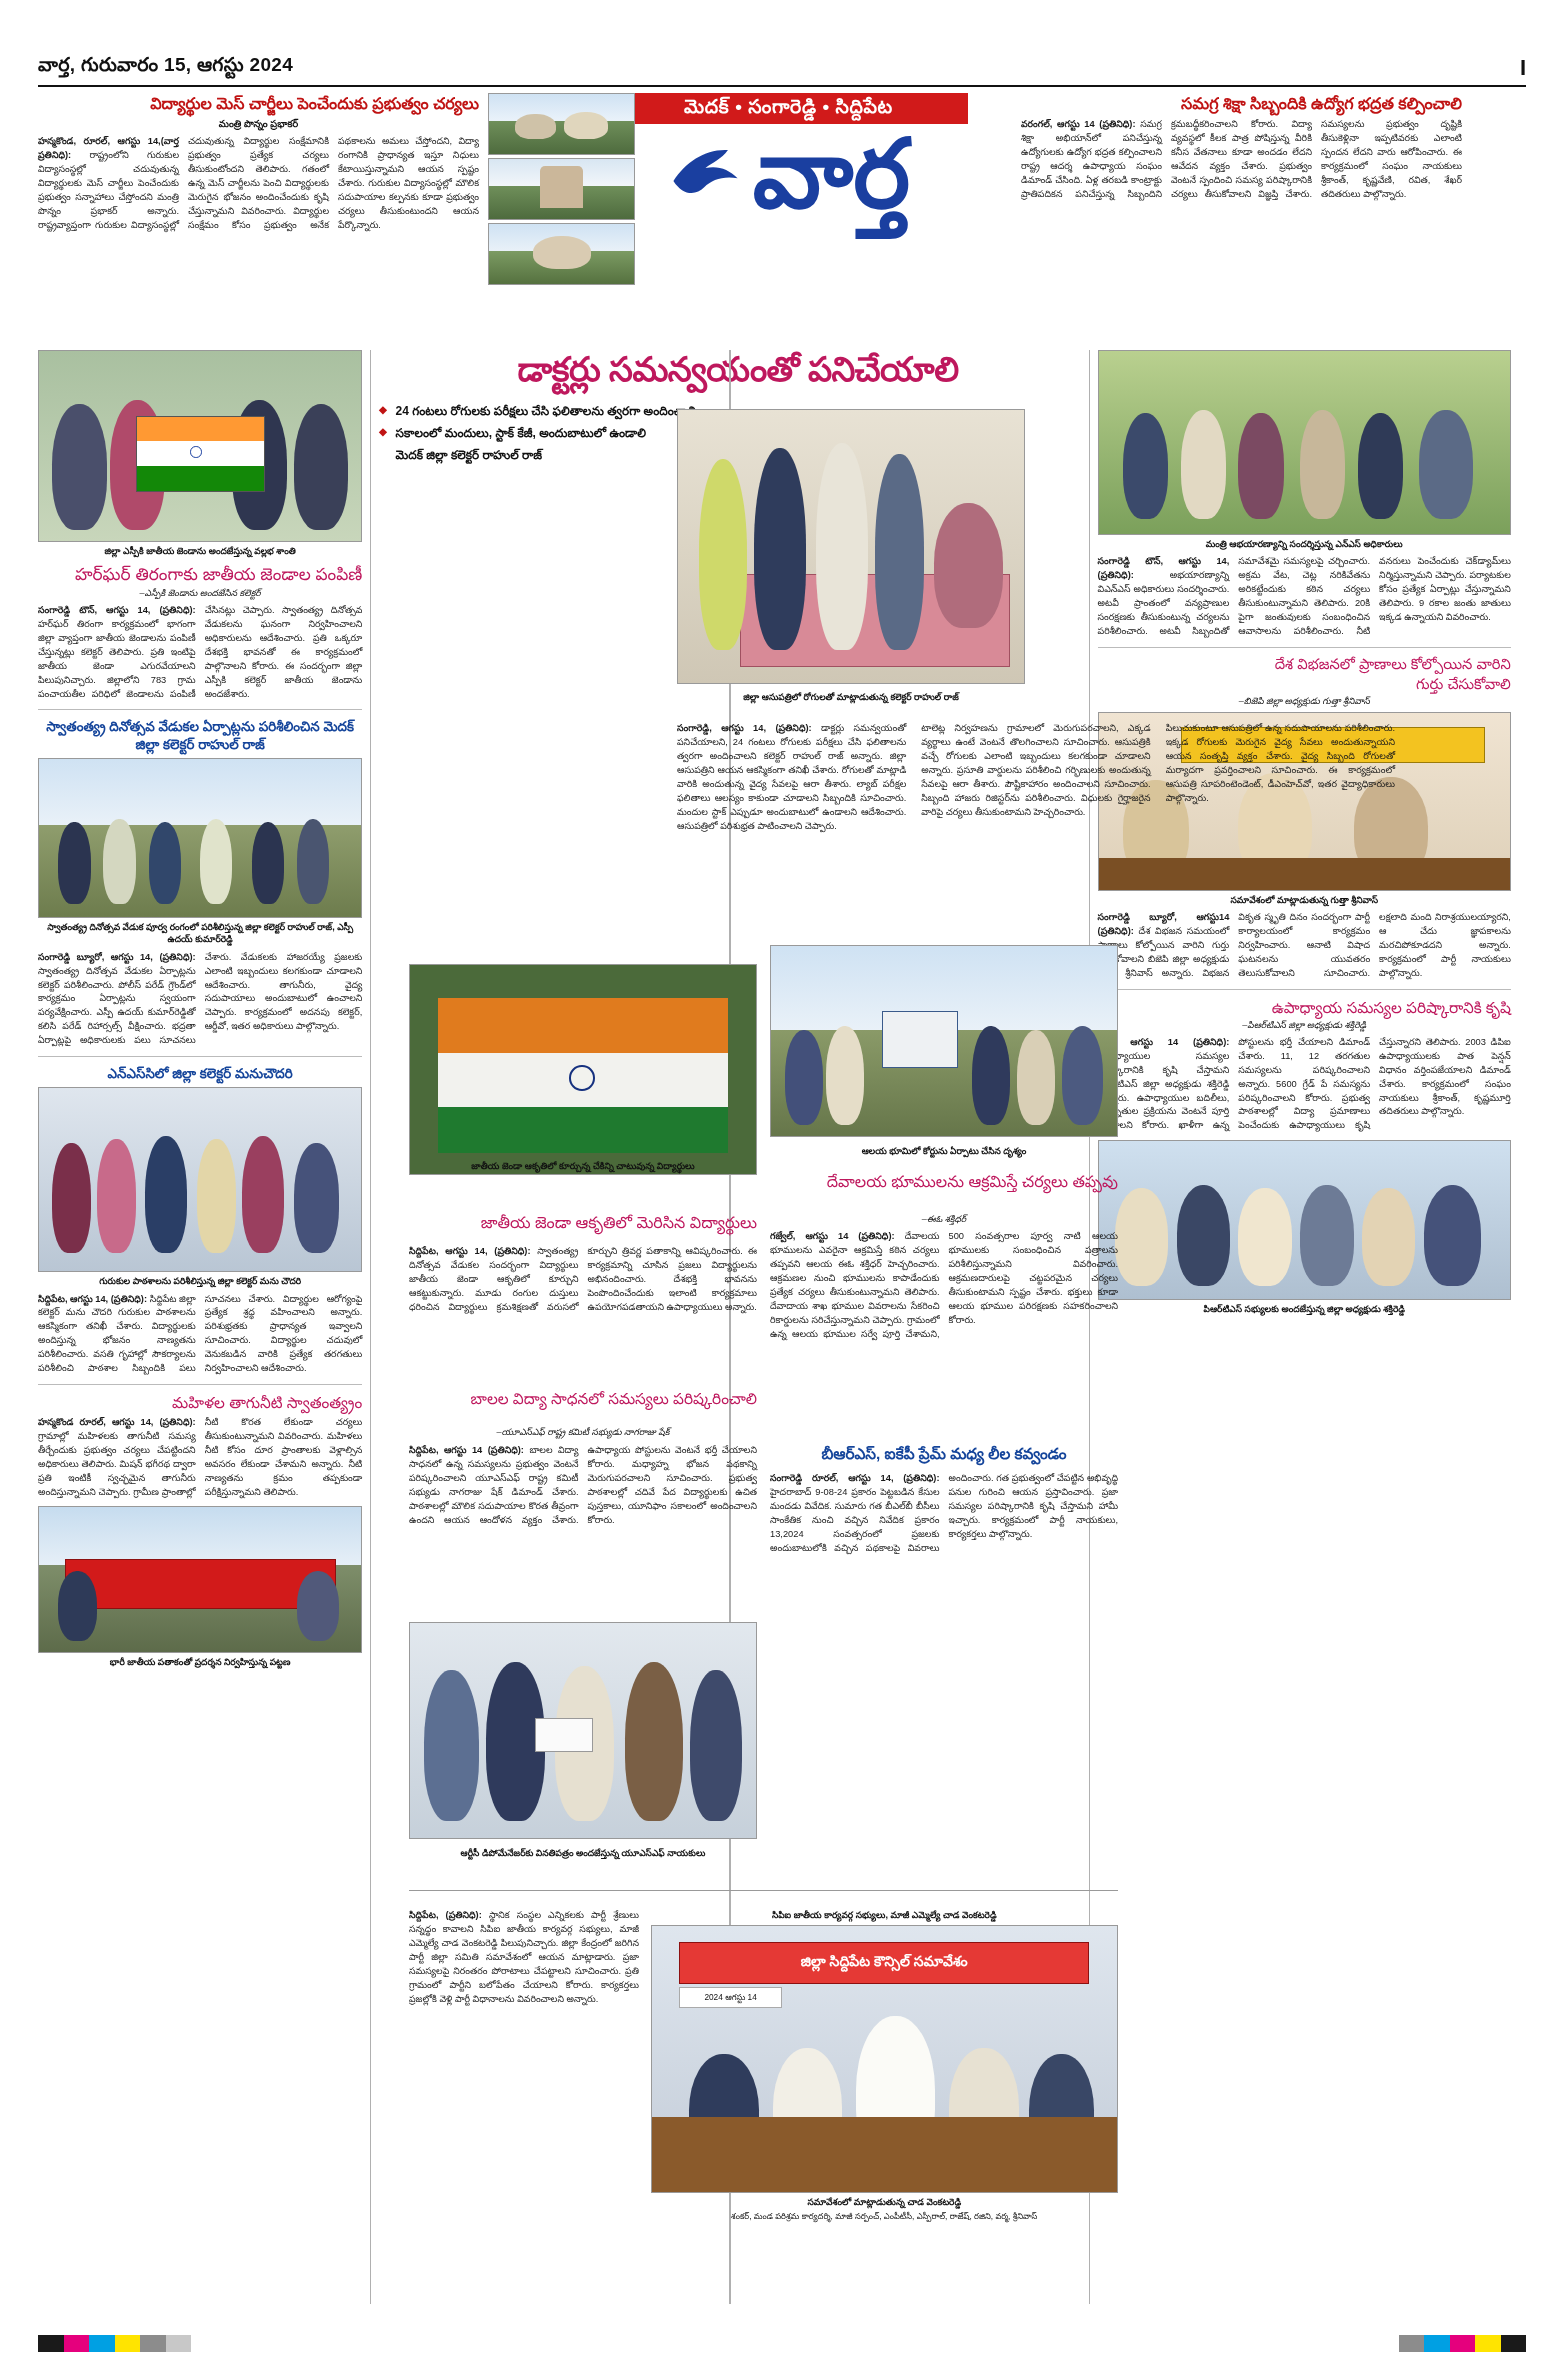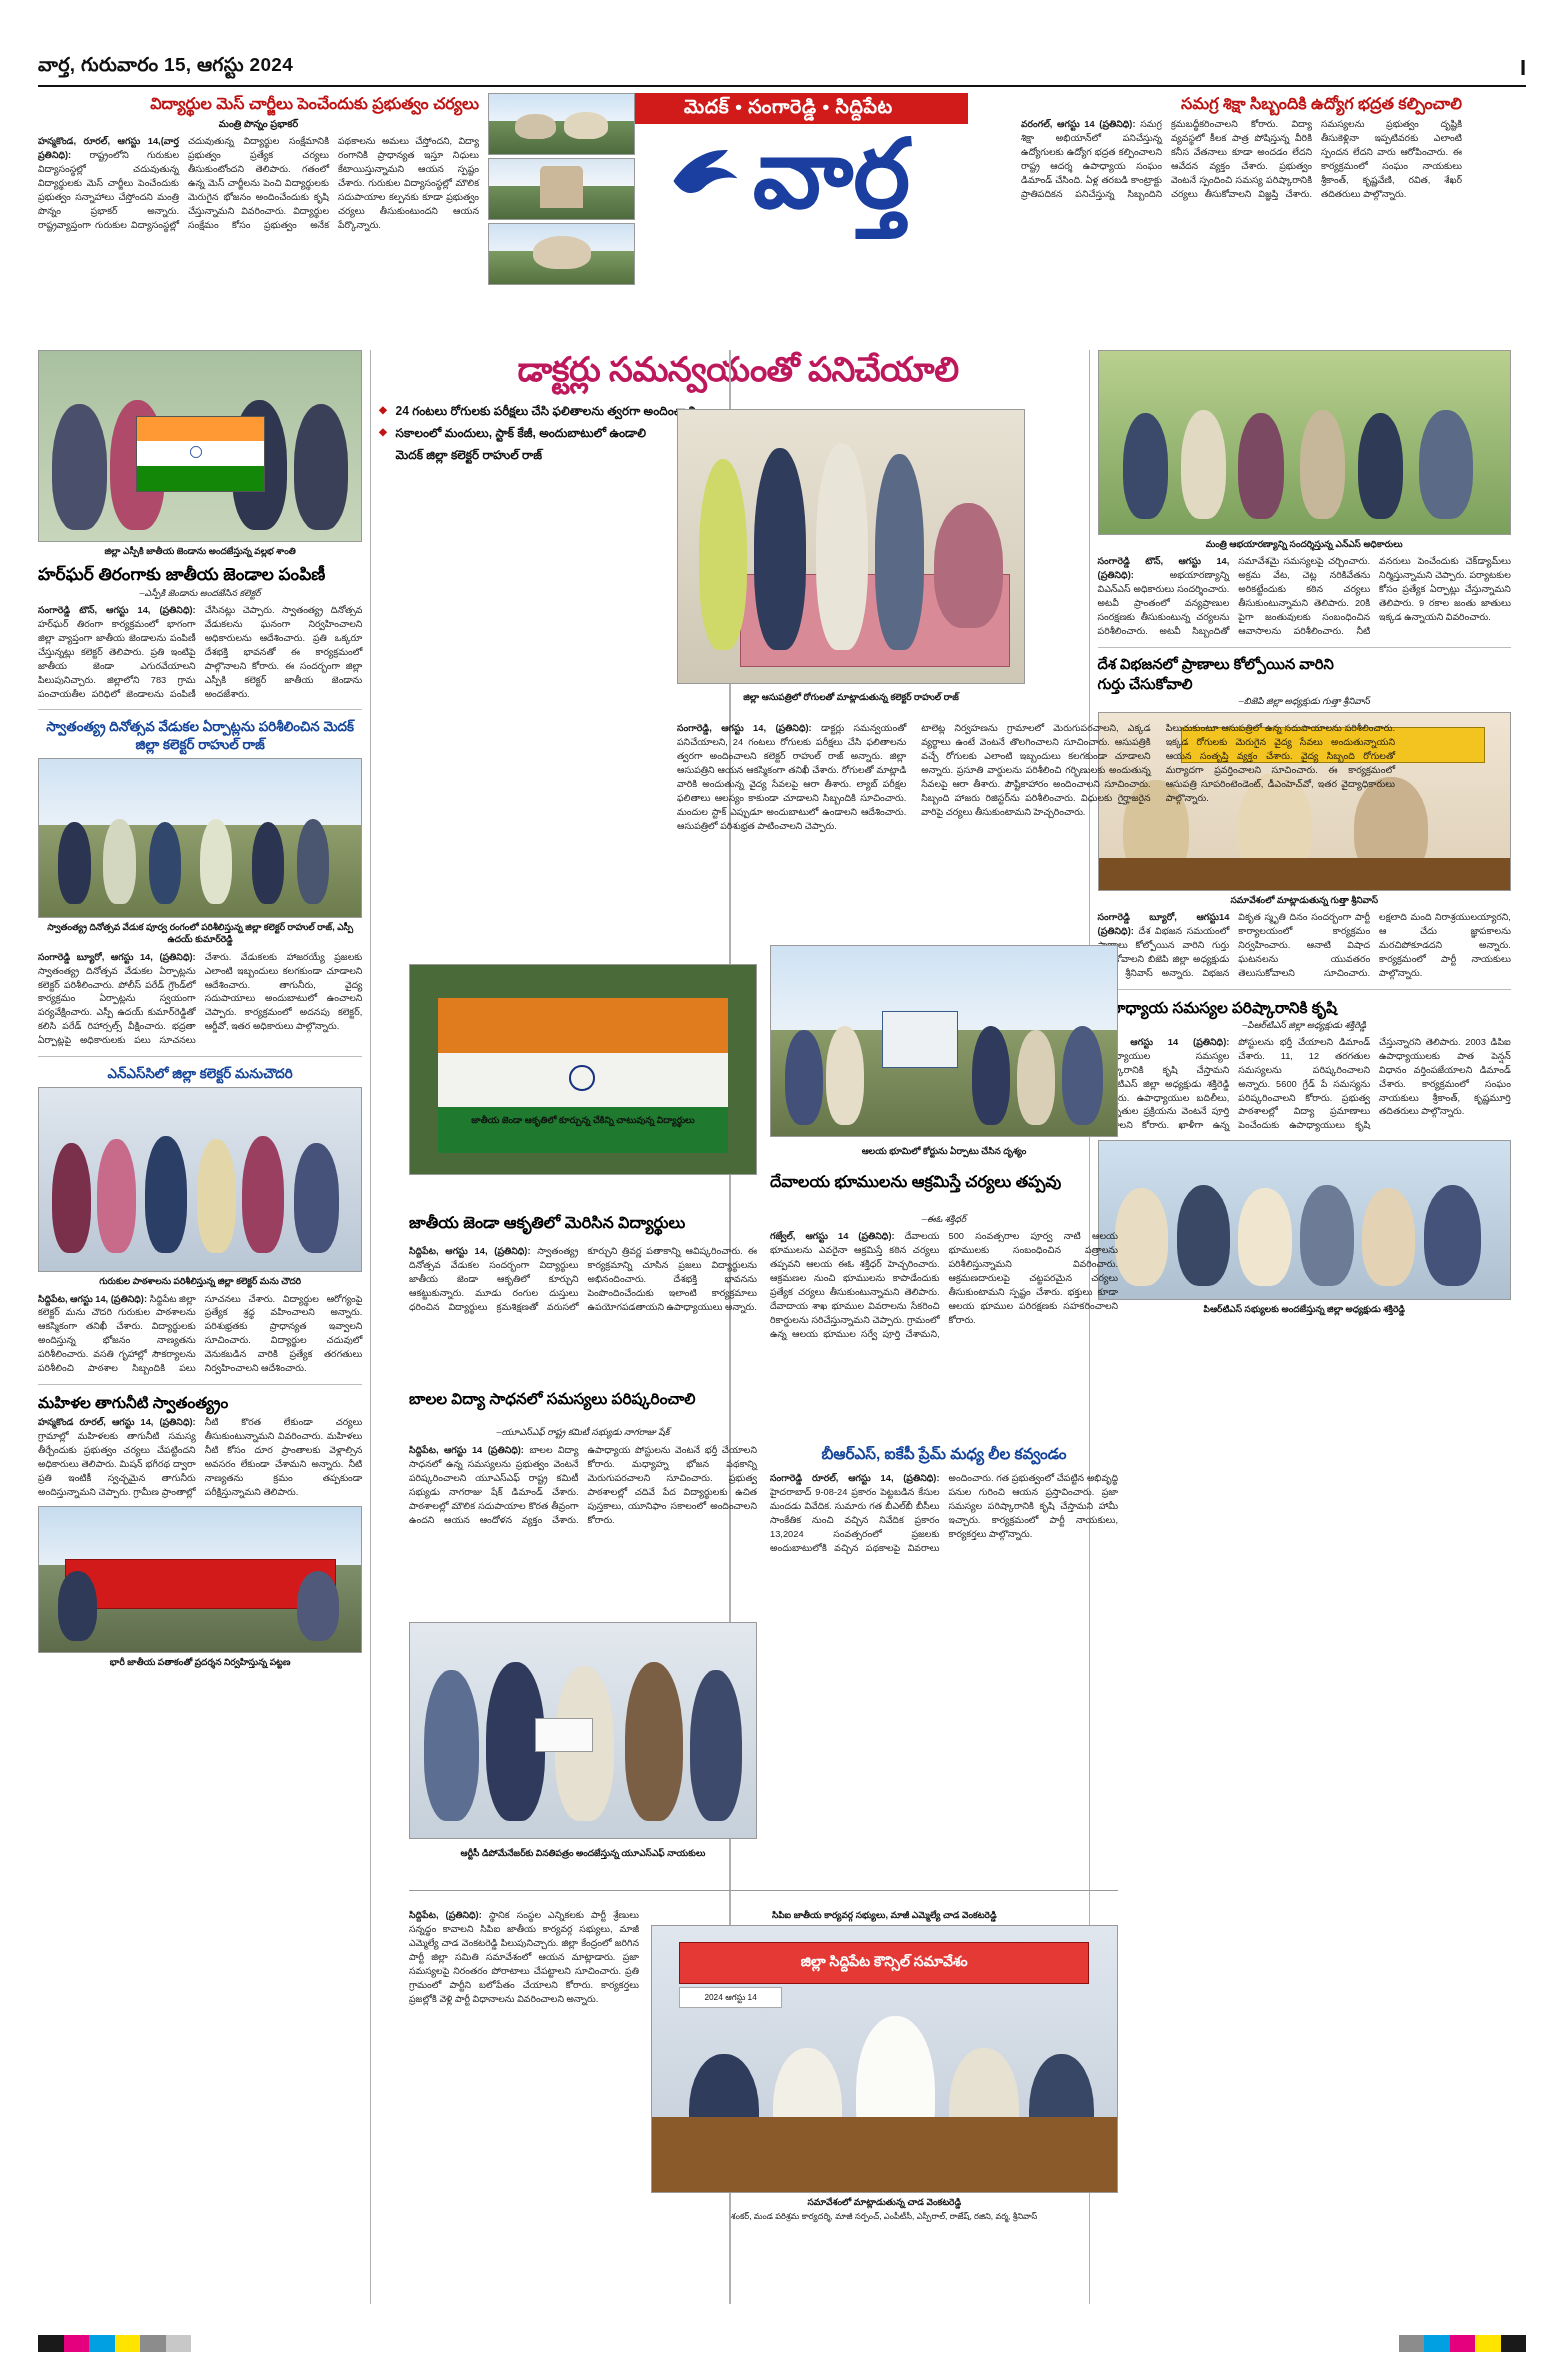--- a/index.html
+++ b/index.html
@@ -99,21 +99,21 @@
     position: absolute; left: 38px; top: 350px; width: 1488px; height: 1954px;
     display: grid;
     grid-template-columns: 332px 1.3px 358px 1.3px 358px 1.3px 421px;
     gap: 0;
   }
   .vrule { background: #b0b0b0; width: 1.3px; }
   .col { padding: 0 7.7px; }
   .col:first-child { padding-left: 0; }
   .col:last-child { padding-right: 0; }
   .hl-red {
-    color: #000000; font-weight: bold; text-align: left; line-height: 1.3;
+    color: #be185d; font-weight: normal; text-align: right; line-height: 1.3;
   }
   .hl-blue {
     color: #15459b; font-weight: bold; text-align: center; line-height: 1.3;
   }
   .byline { font-size: 9px; text-align: center; font-style: italic; margin: 2.6px 0 3.8px; }
   .dateline { font-size: 9.3px; font-weight: bold; }
   hr.sep { border: 0; border-top: 0.6px solid #bbb; margin: 7.7px 0; }
   
   .banner {
     color: #be185d; font-weight: bold; font-size: 36px; text-align: center;
@@ -377,21 +377,21 @@
     </div>
   </div>
 
   <div style="position:absolute;left:409px;top:964px;width:348px;height:211px;" class="photo">
     <div style="position:absolute;inset:0;background:#4b6a3a;"></div>
     <div style="position:absolute;left:8%;top:16%;width:84%;height:26%;background:#e07b1e;"></div>
     <div style="position:absolute;left:8%;top:42%;width:84%;height:26%;background:#f2f2ee;"></div>
     <div style="position:absolute;left:8%;top:68%;width:84%;height:22%;background:#1f7a2f;"></div>
     <div style="position:absolute;left:46%;top:48%;width:25.5px;height:25.5px;border:2.6px solid #16317f;border-radius:50%;"></div>
   </div>
-  <div class="cap" style="position:absolute;left:409px;top:1111px;width:348px;">జాతీయ జెండా ఆకృతిలో కూర్చున్న చేకిన్ని చాటువున్న విద్యార్థులు</div>
+  <div class="cap" style="position:absolute;left:409px;top:1157px;width:348px;">జాతీయ జెండా ఆకృతిలో కూర్చున్న చేకిన్ని చాటువున్న విద్యార్థులు</div>
   <div class="hl-red" style="position:absolute;left:409px;top:1213px;width:348px;font-size:16px;">జాతీయ జెండా ఆకృతిలో మెరిసిన విద్యార్థులు</div>
   <div class="body-text c2" style="position:absolute;left:409px;top:1245px;width:348px;"><span class="dateline">సిద్దిపేట, ఆగస్టు 14, (ప్రతినిధి):</span> <span>స్వాతంత్య్ర దినోత్సవ వేడుకల సందర్భంగా విద్యార్థులు జాతీయ జెండా ఆకృతిలో కూర్చుని ఆకట్టుకున్నారు. మూడు రంగుల దుస్తులు ధరించిన విద్యార్థులు క్రమశిక్షణతో వరుసలో కూర్చుని త్రివర్ణ పతాకాన్ని ఆవిష్కరించారు. ఈ కార్యక్రమాన్ని చూసిన ప్రజలు విద్యార్థులను అభినందించారు. దేశభక్తి భావనను పెంపొందించేందుకు ఇలాంటి కార్యక్రమాలు ఉపయోగపడతాయని ఉపాధ్యాయులు అన్నారు.</span></div>
 
   <div class="hl-red" style="position:absolute;left:409px;top:1389px;width:348px;font-size:15.3px;">బాలల విద్యా సాధనలో సమస్యలు పరిష్కరించాలి</div>
   <div class="byline" style="position:absolute;left:409px;top:1424px;width:348px;">–యూఎస్‌ఎఫ్ రాష్ట్ర కమిటీ సభ్యుడు నాగరాజు షేక్</div>
   <div class="body-text c2" style="position:absolute;left:409px;top:1444px;width:348px;"><span class="dateline">సిద్దిపేట, ఆగస్టు 14 (ప్రతినిధి):</span> <span>బాలల విద్యా సాధనలో ఉన్న సమస్యలను ప్రభుత్వం వెంటనే పరిష్కరించాలని యూఎస్‌ఎఫ్ రాష్ట్ర కమిటీ సభ్యుడు నాగరాజు షేక్ డిమాండ్ చేశారు. పాఠశాలల్లో మౌలిక సదుపాయాల కొరత తీవ్రంగా ఉందని ఆయన ఆందోళన వ్యక్తం చేశారు. ఉపాధ్యాయ పోస్టులను వెంటనే భర్తీ చేయాలని కోరారు. మధ్యాహ్న భోజన పథకాన్ని మెరుగుపరచాలని సూచించారు. ప్రభుత్వ పాఠశాలల్లో చదివే పేద విద్యార్థులకు ఉచిత పుస్తకాలు, యూనిఫాం సకాలంలో అందించాలని కోరారు.</span></div>
 
   <div style="position:absolute;left:409px;top:1622px;width:348px;height:217px;" class="photo">
     <div class="wall" style="background:linear-gradient(#e2e8ee,#c6d0da)"></div>
     <div class="blob" style="left:4%;top:22%;width:16%;height:70%;background:#5c6f92;"></div>

